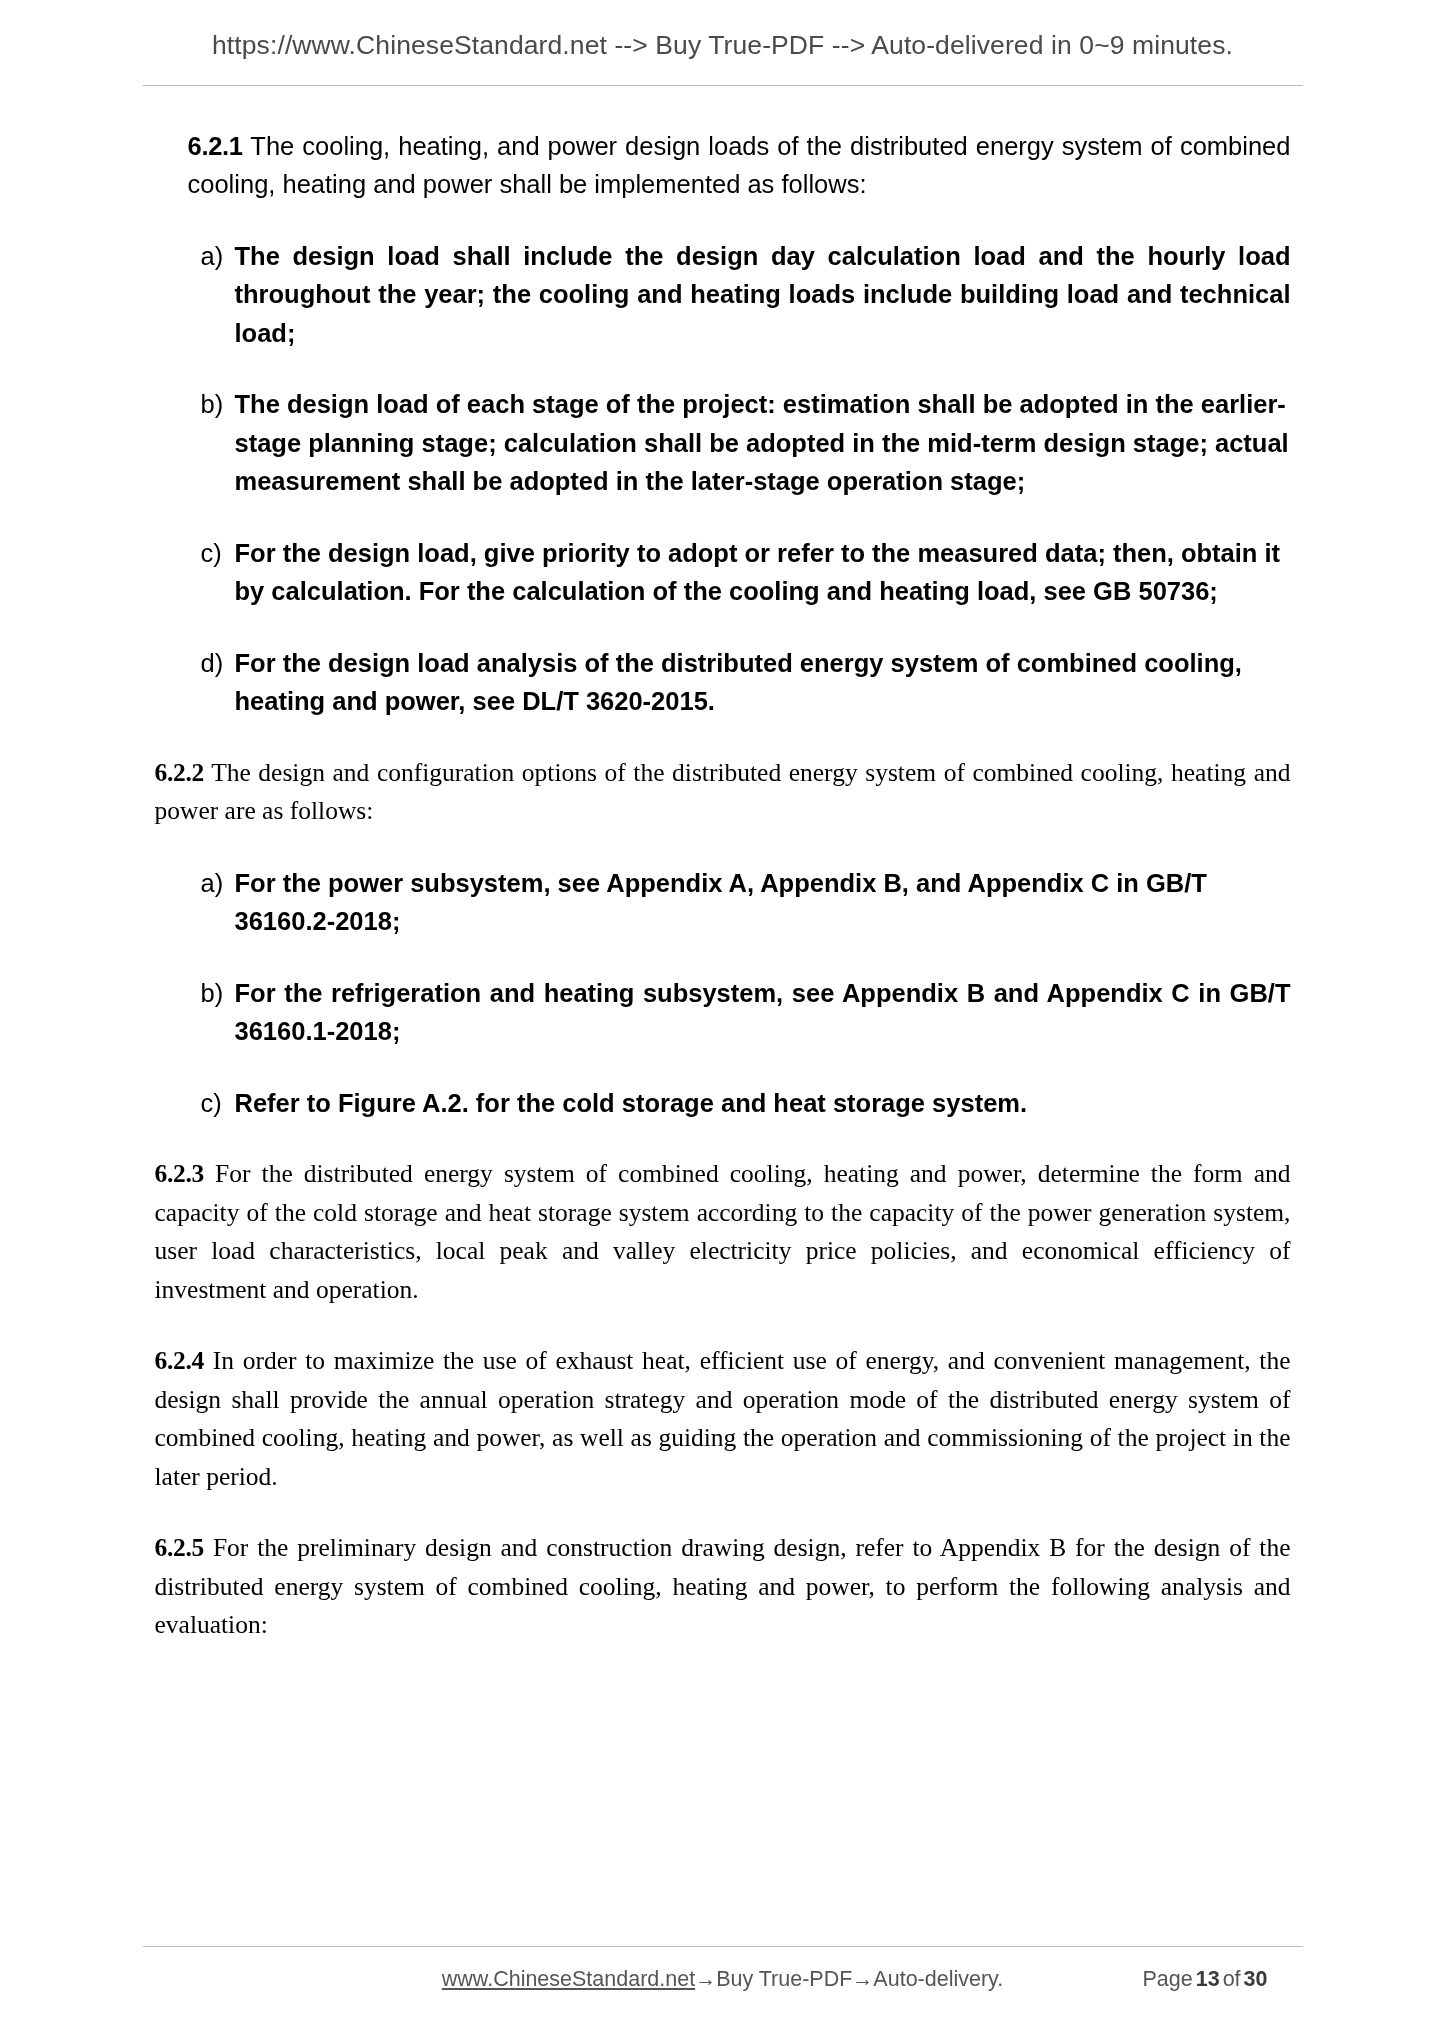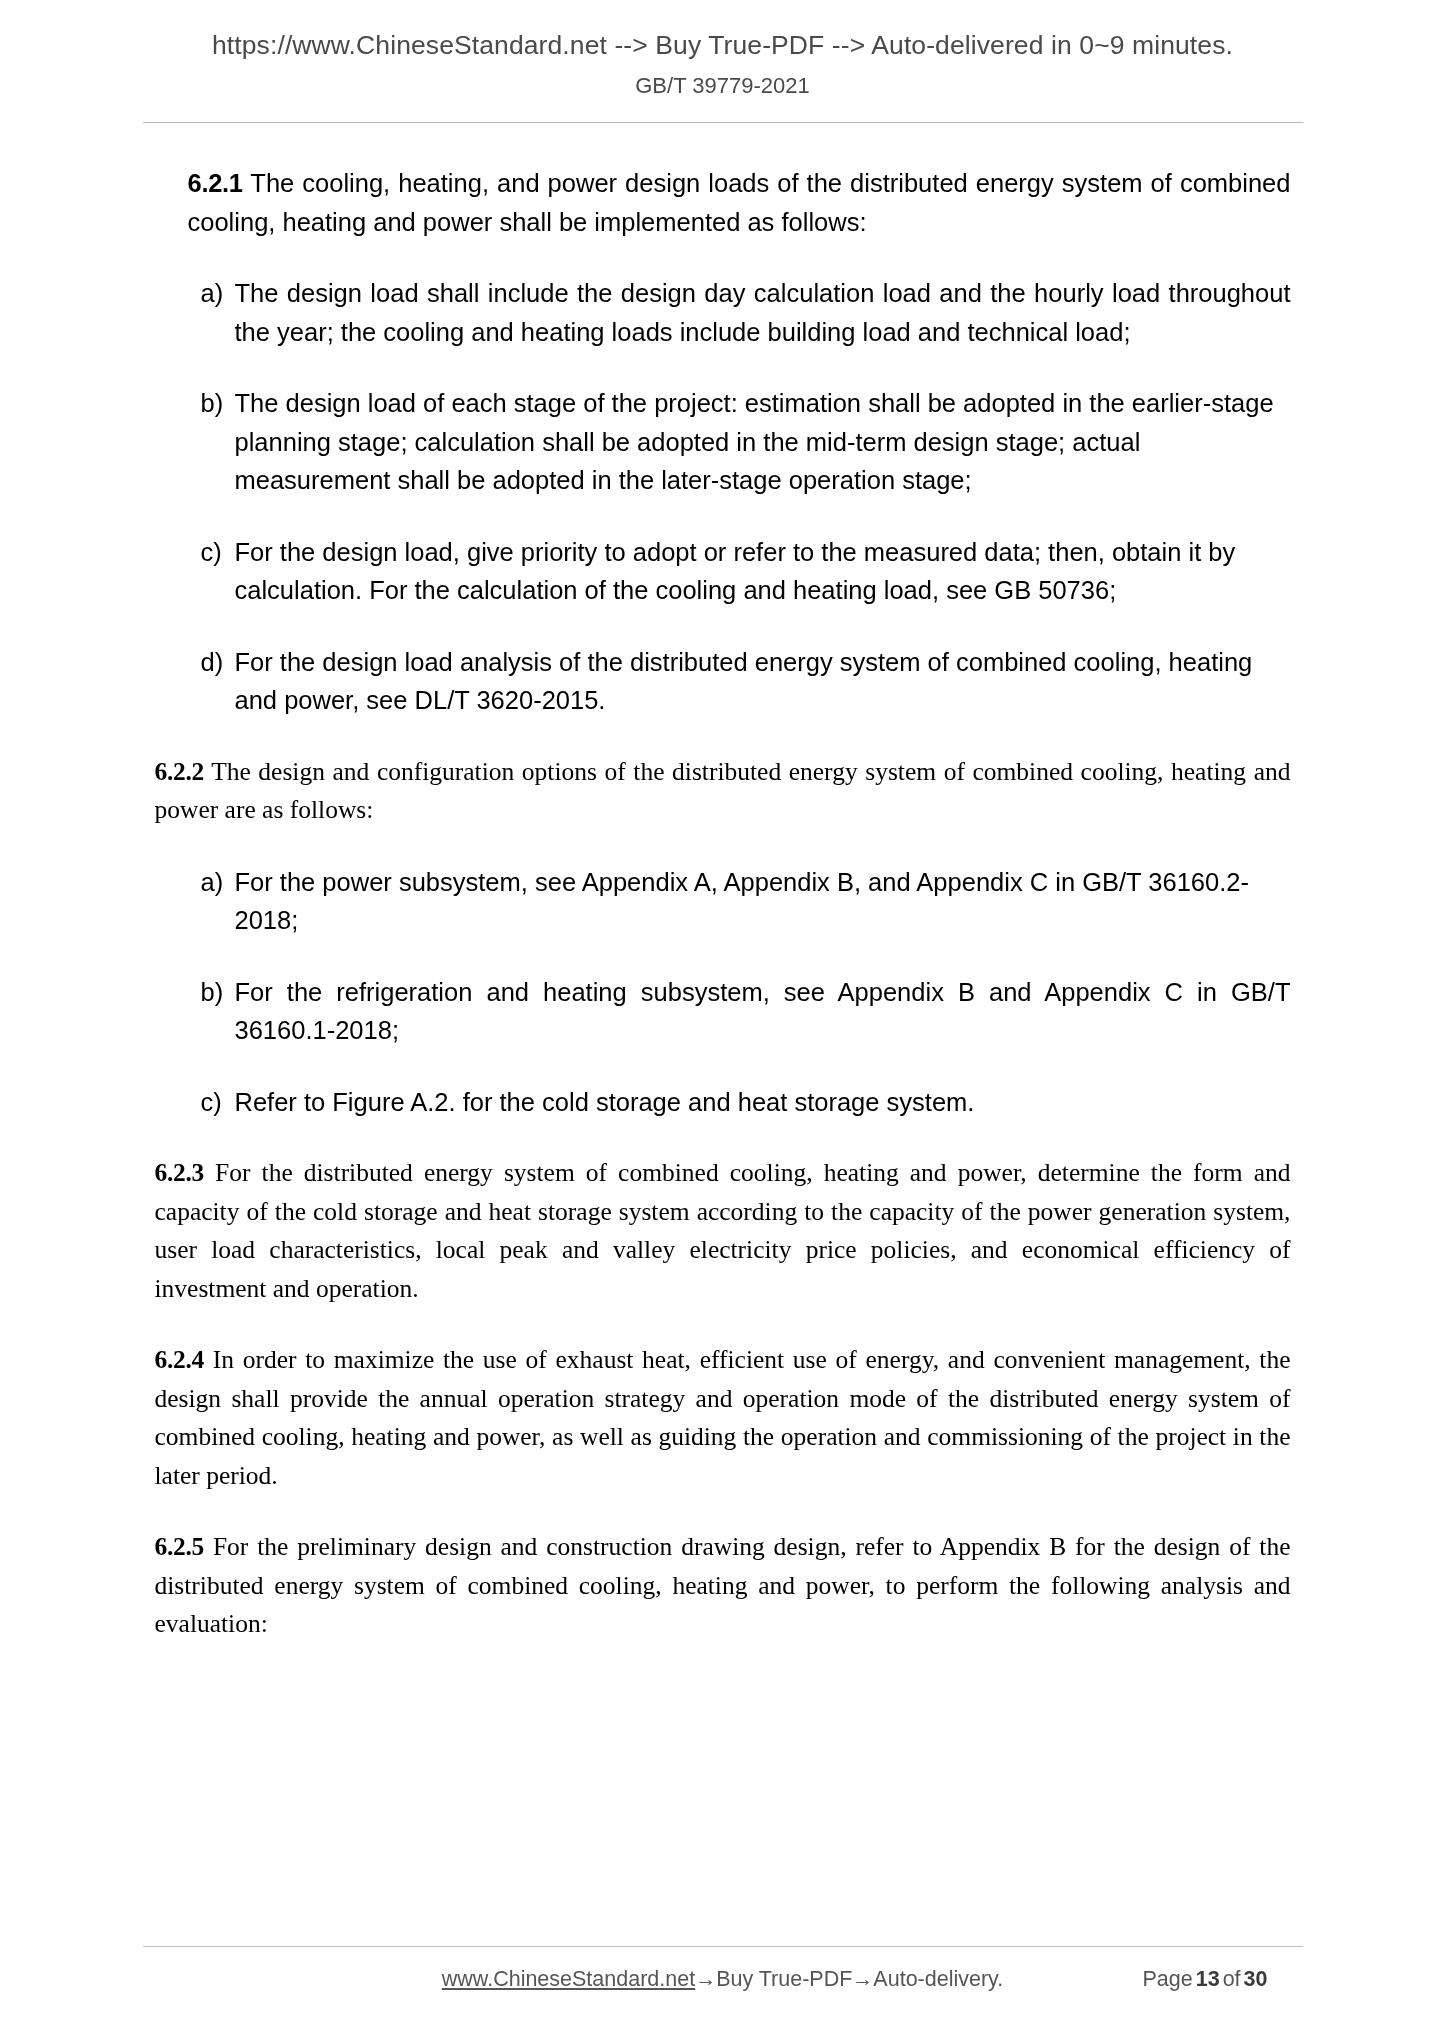--- a/index.html
+++ b/index.html
@@ -87,20 +87,21 @@
   }
   .li-marker {
     flex: 0 0 auto;
     width: 34px;
     text-align: left;
   }
   .li-text {
     flex: 1 1 auto;
     text-align: justify;
     text-justify: inter-word;
+    font-weight: bold;
   }
   .li-text.nojust { text-align: left; }
 
   
   .page-footer {
     position: absolute;
     left: 0;
     right: 0;
     bottom: 52px;
     width: 1445px;
@@ -148,21 +149,20 @@
     text-align: center;
   }
 </style>
 </head>
 <body>
 
 <div class="page">
 
   <div class="page-header">
     <div class="header-promo">https://www.ChineseStandard.net --&gt; Buy True-PDF --&gt; Auto-delivered in 0~9 minutes.</div>
-    <div class="header-std">GB/T 39779-2021</div>
     <div class="header-rule"></div>
   </div>
 
   <div class="content">
 
     <p class="para first"><span class="clause-num">6.2.1</span><span> The cooling, heating, and power design loads of the distributed energy system of combined cooling, heating and power shall be implemented as follows:</span></p>
 
     <div class="list">
       <div class="li">
         <span class="li-marker">a)</span>

